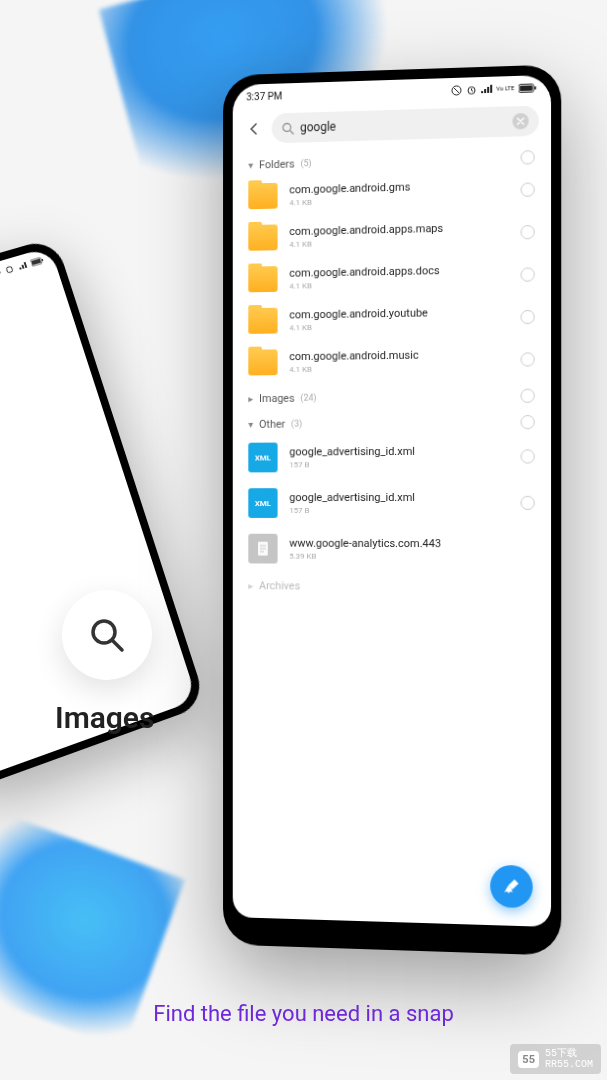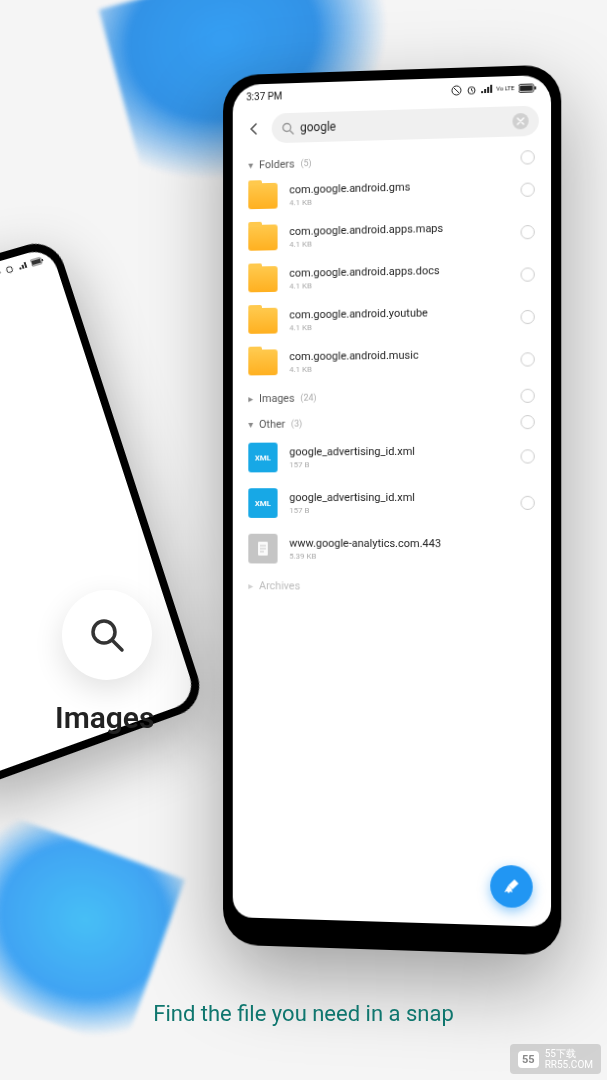--- a/index.html
+++ b/index.html
@@ -216,21 +216,21 @@
     font-weight: 600;
     color: #222;
   }
 
   .tagline {
     position: absolute;
     bottom: 54px;
     left: 0; right: 0;
     text-align: center;
     font-size: 22px;
-    color: #0f766e;
+    color: #6d28d9;
   }
 
   .watermark {
     position: absolute;
     bottom: 6px;
     right: 6px;
     background: rgba(180,180,180,0.55);
     border-radius: 4px;
     padding: 4px 8px;
     display: flex;
@@ -240,21 +240,21 @@
     font-size: 10px;
   }
   .watermark .logo55 {
     background: #fff;
     color: #888;
     border-radius: 4px;
     padding: 2px 4px;
     font-weight: bold;
     font-size: 11px;
   }
-  .watermark .wtext { display: flex; flex-direction: column; line-height: 1.1; }
+  .watermark .wtext { display: flex; flex-direction: column; line-height: 1.1; font-family: Liberation Mono, monospace; }
 </style>
 </head>
 <body>
 
 <div class="ink-top"></div>
 <div class="ink-bottom"></div>
 
 <div class="phone-left">
   <div class="screen">
     <div class="status">

